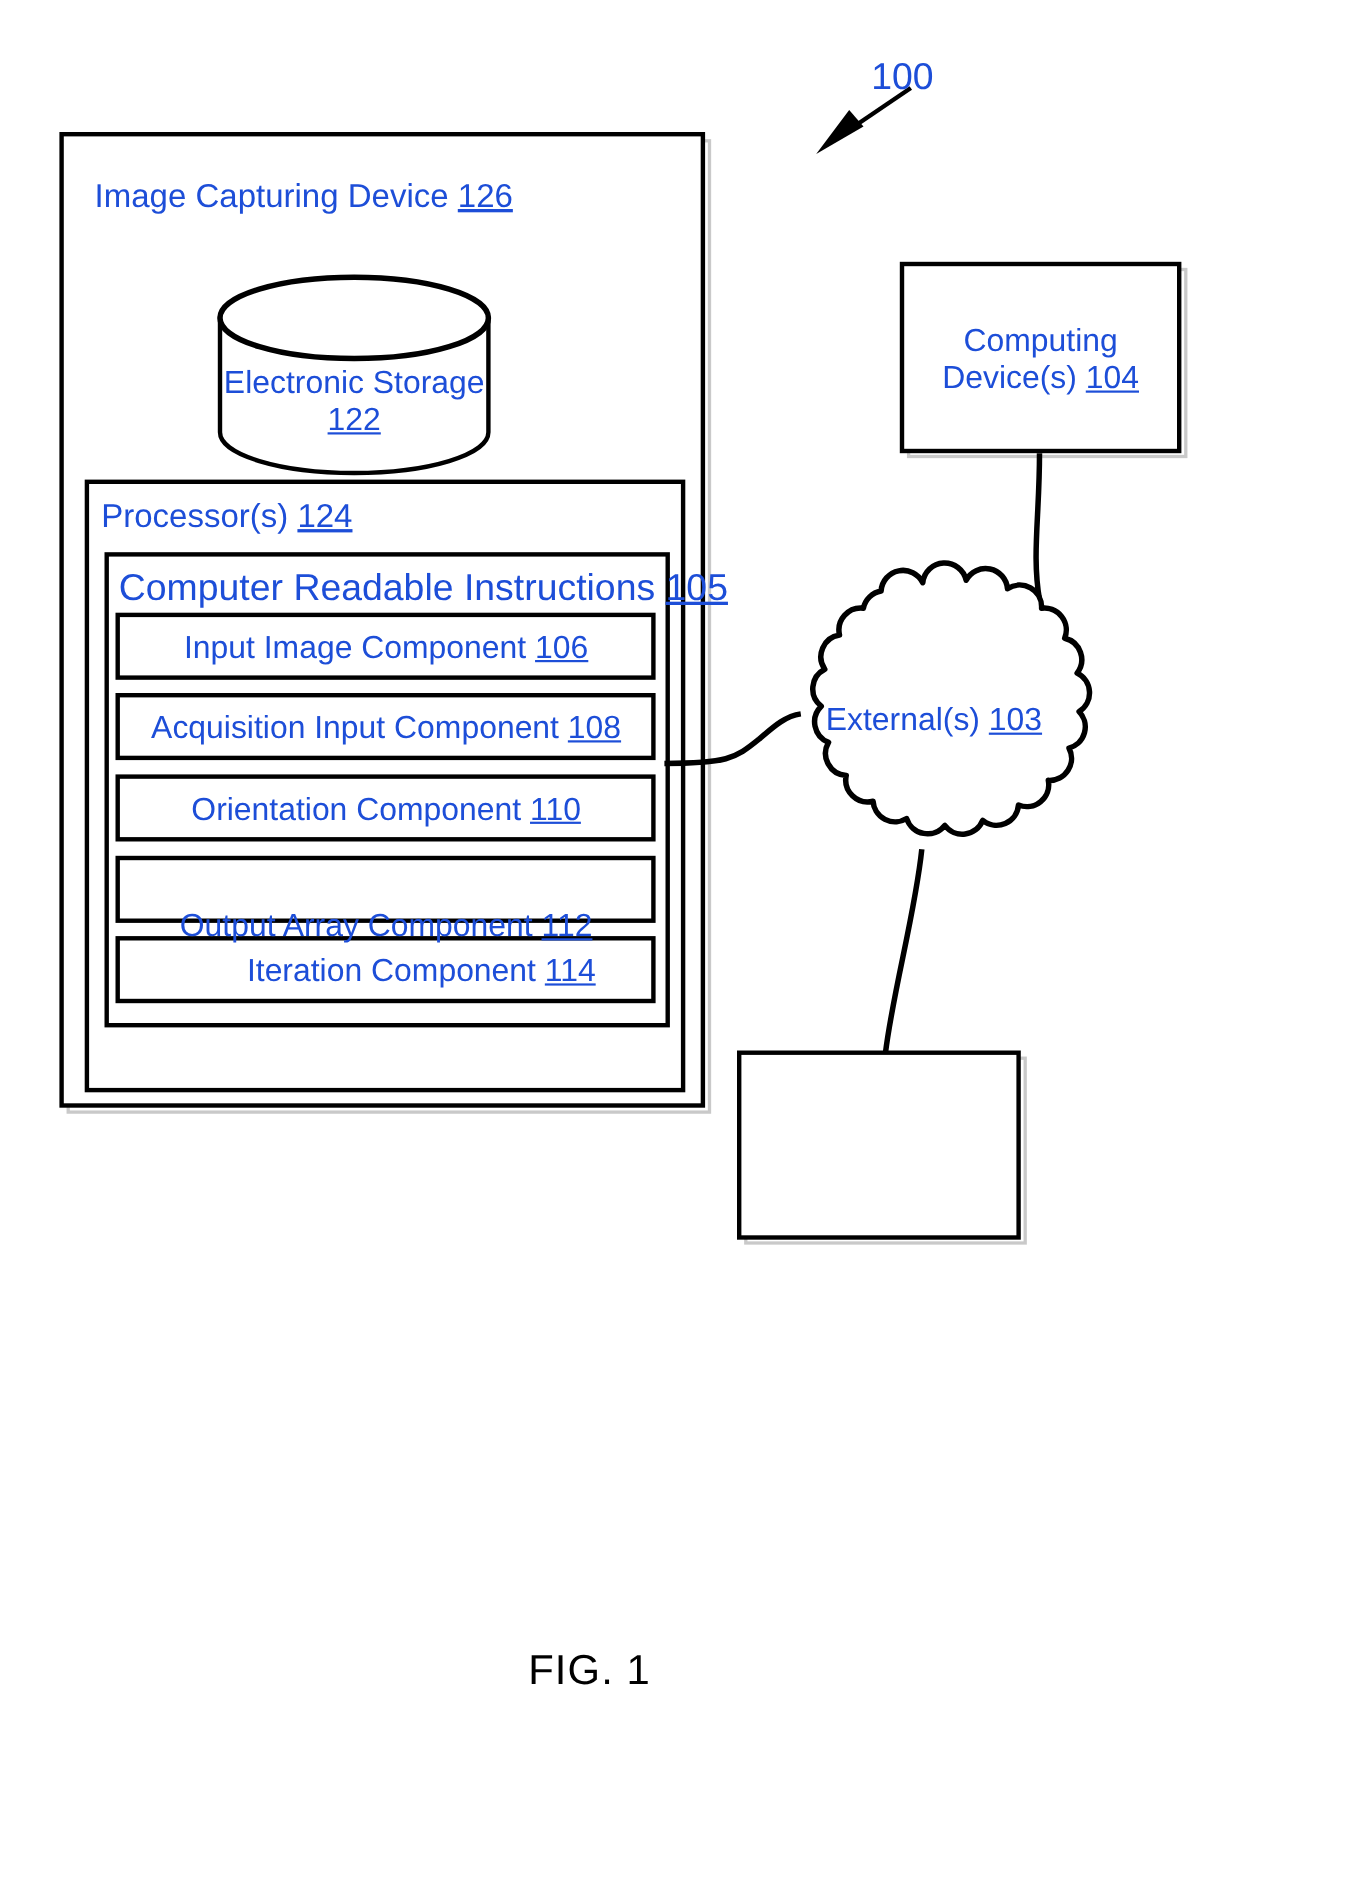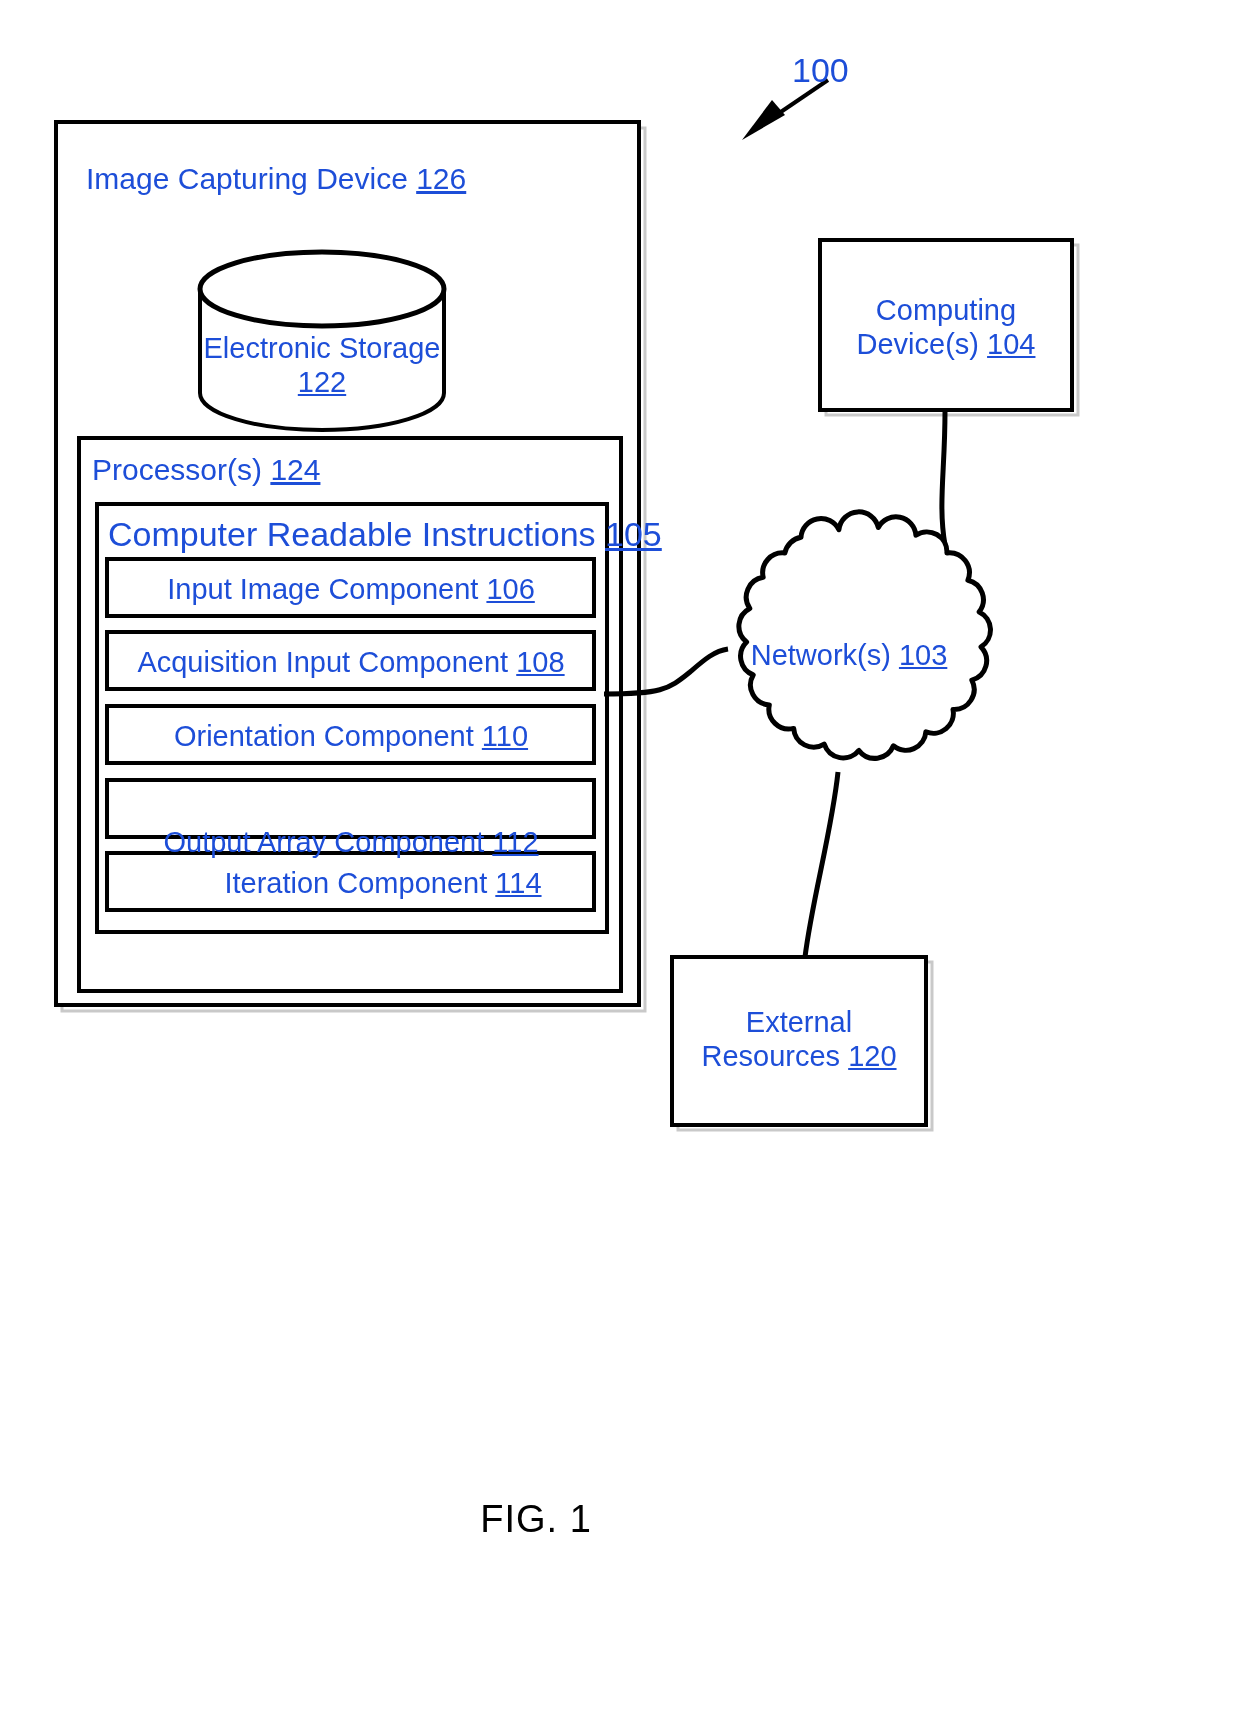--- a/index.html
+++ b/index.html
@@ -178,27 +178,22 @@
     <span class="ref">114</span>
   </div>
 
   <div class="txt ctr" style="left:946px; top:293px; font-size:29px; text-align:center;">
     <span>Computing</span><br>
     <span>Device(s)</span>
     <span class="ref">104</span>
   </div>
 
   <div class="txt ctr" style="left:849px; top:638px; font-size:29px; text-align:center;">
-    <span>Network(s)</span>
+    <span>External(s)</span>
     <span class="ref">103</span>
   </div>
 
-  <div class="txt ctr" style="left:799px; top:1005px; font-size:29px; text-align:center;">
-    <span>External</span><br>
-    <span>Resources</span>
-    <span class="ref">120</span>
-  </div>
 
   <div class="fig-caption" style="top:1498px;">
     <span>FIG. 1</span>
   </div>
 
 </div>
 
 </body></html>

